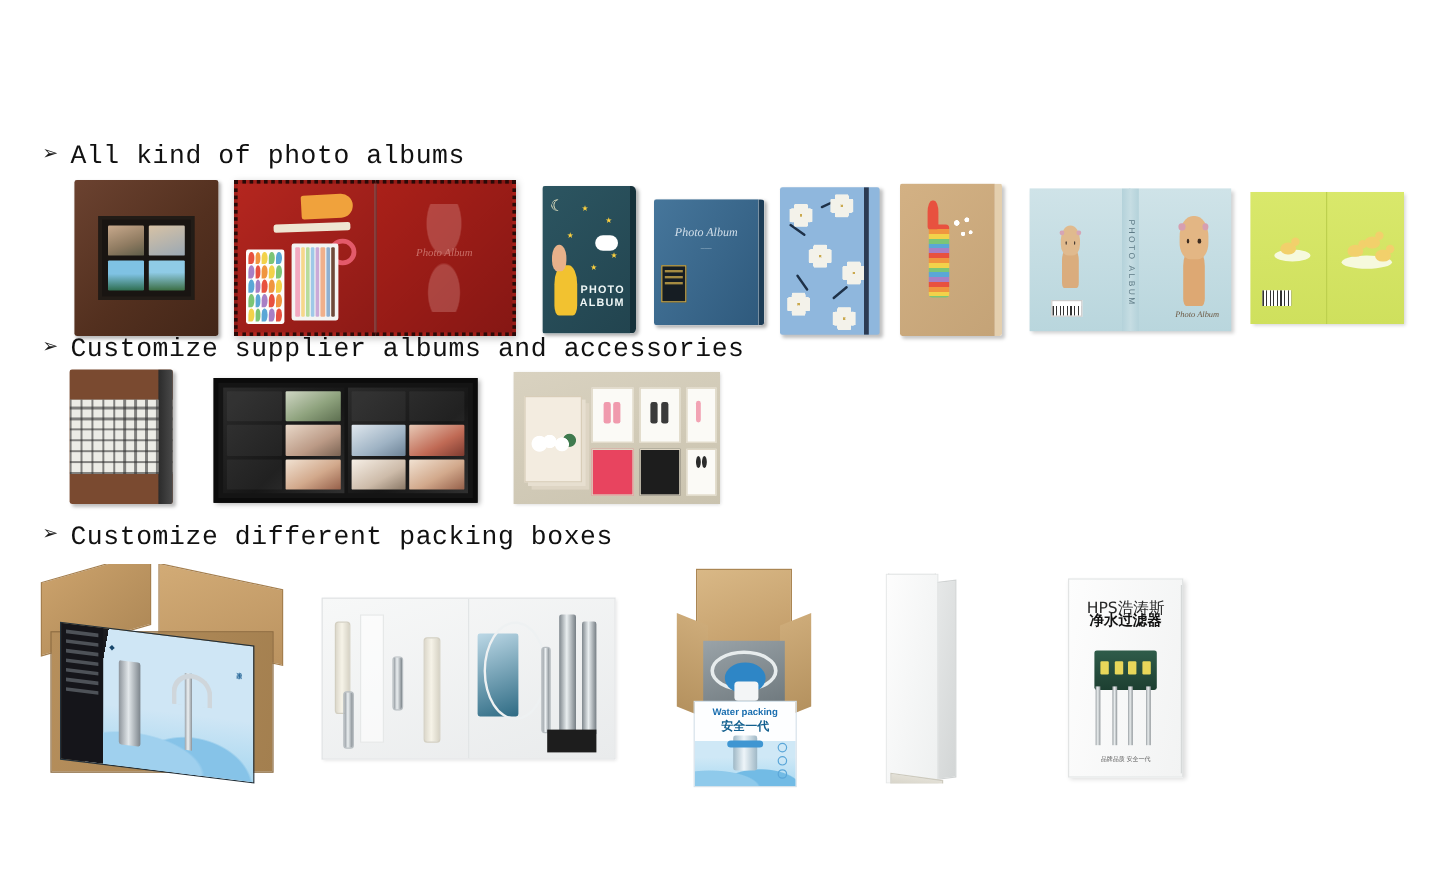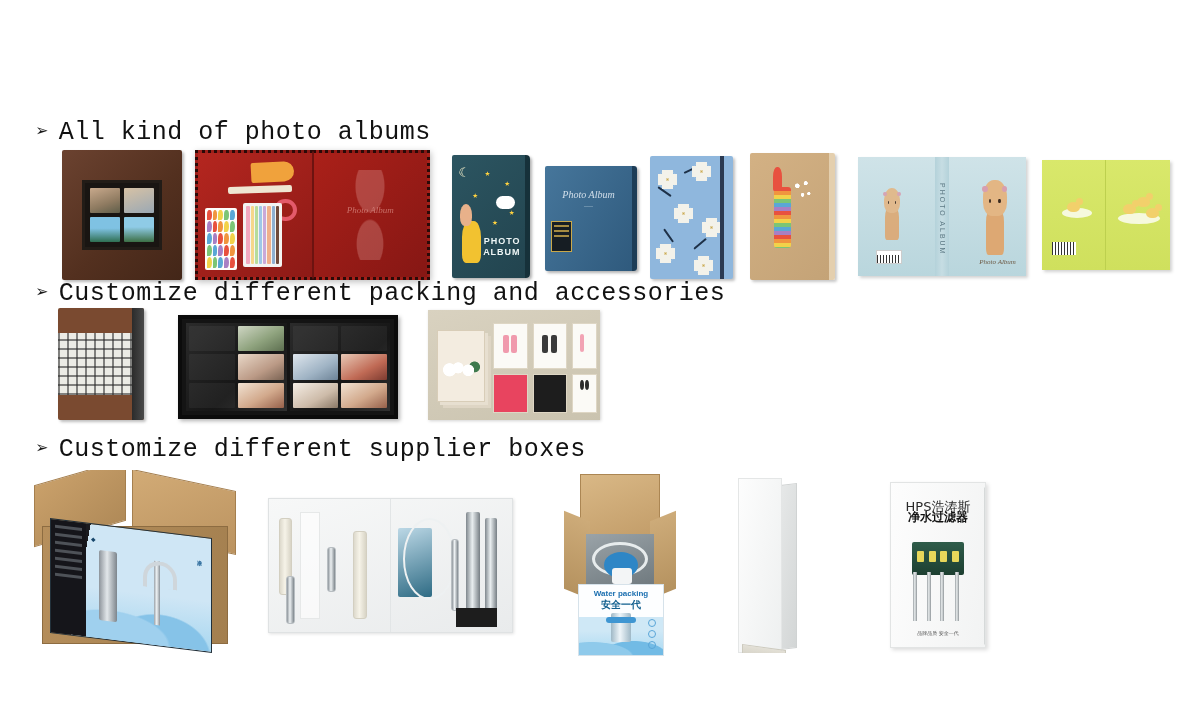--- a/index.html
+++ b/index.html
@@ -24,21 +24,21 @@
     font-size: 41px; letter-spacing: 1.5px;
     color: #0d0d17; white-space: nowrap;
     transform: scaleX(0.94);
   }
 
   
   .heading { position: absolute; display: flex; align-items: center; gap: 10px; }
   .bullet-icon { font-size: 21px; color: #1a1a1a; line-height: 1; }
   .heading-text {
     font-family: "Liberation Mono", "DejaVu Sans Mono", monospace;
-    font-size: 25px; color: #111; white-space: nowrap; letter-spacing: 0.5px;
+    font-size: 22px; color: #111; white-space: nowrap; letter-spacing: 0.5px;
   }
   .h1 { left: 36px; top: 118px; }
   .h2 { left: 36px; top: 279px; }
   .h3 { left: 36px; top: 435px; }
 
   
   .tile { position: absolute; overflow: hidden; }
 
   
   
@@ -511,21 +511,21 @@
     <div class="green-half">
       <div class="duck-water" style="left:18%;top:48%;width:42px;height:11px"></div>
       <div class="duck" style="left:26%;top:40%"></div>
       <div class="duck" style="left:48%;top:34%"></div>
       <div class="duck" style="left:62%;top:44%"></div>
     </div>
   </div>
 
   <div class="heading h2">
     <span class="bullet-icon">➢</span>
-    <span class="heading-text">Customize different packing and accessories</span>
+    <span class="heading-text">Customize supplier albums and accessories</span>
   </div>
 
   <div class="tile t-plaid">
     <div class="plaid-face"></div>
     <div class="plaid-spine"></div>
   </div>
 
   <div class="tile t-black">
     <div class="bk-half">
       <div class="ph ph-empty"></div>
@@ -563,21 +563,21 @@
     <div class="acc-sheet" style="left:38%;top:58%;width:20%;height:36%;background:#e8445f"></div>
     <div class="acc-sheet" style="left:61%;top:58%;width:20%;height:36%;background:#1d1d1d"></div>
     <div class="acc-sheet" style="left:84%;top:58%;width:14%;height:36%">
       <div class="acc-chip" style="left:30%;top:14%;width:18%;height:26%;background:#2b2b2b;border-radius:50%"></div>
       <div class="acc-chip" style="left:54%;top:14%;width:18%;height:26%;background:#2b2b2b;border-radius:50%"></div>
     </div>
   </div>
 
   <div class="heading h3">
     <span class="bullet-icon">➢</span>
-    <span class="heading-text">Customize different supplier boxes</span>
+    <span class="heading-text">Customize different packing boxes</span>
   </div>
 
   <div class="tile t-carton">
     <div class="flapL"></div>
     <div class="flapR"></div>
     <div class="carton-body"></div>
     <div class="inner-box">
       <div class="ib-black">
           <i></i>
           <i></i>

